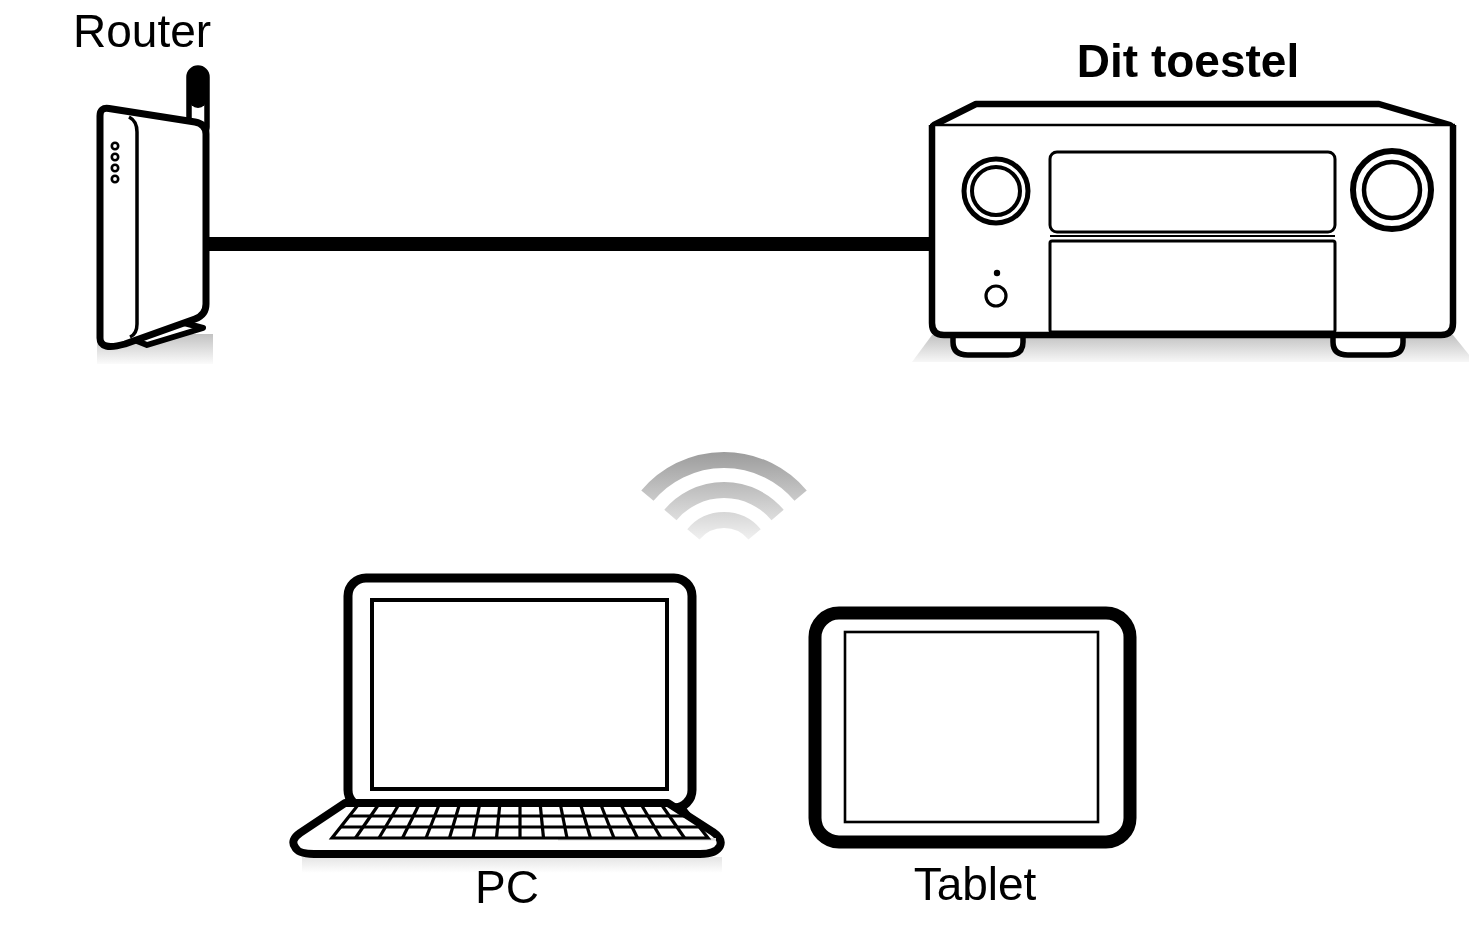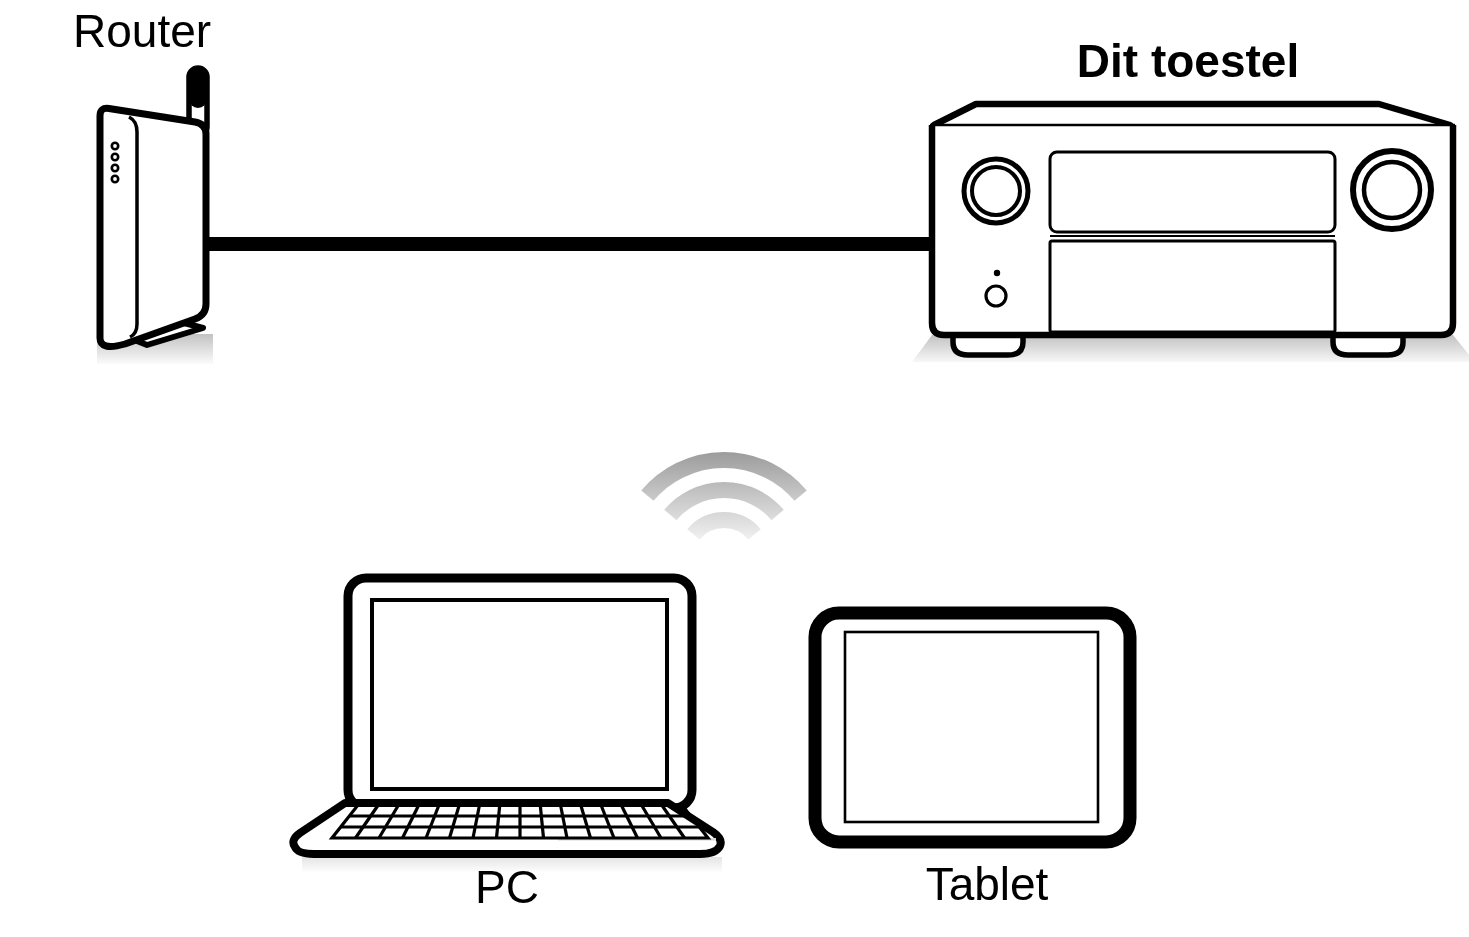--- a/index.html
+++ b/index.html
@@ -171,15 +171,15 @@
 
   <div class="label centered" style="left:507px;top:862px;">PC</div>
 
   <div class="abs" style="left:805px;top:605px;">
     <svg width="340" height="250" viewBox="0 0 340 250">
       <rect x="10" y="8" width="315" height="229" rx="24" fill="#ffffff" stroke="#000000" stroke-width="13"></rect>
       <rect x="40" y="27" width="253" height="190" fill="#ffffff" stroke="#000000" stroke-width="2.6"></rect>
     </svg>
   </div>
 
-  <div class="label centered" style="left:975px;top:859px;margin-left:12px;">Tablet</div>
+  <div class="label centered" style="left:975px;top:859px;">Tablet</div>
 
 </div>
 
 </body></html>

